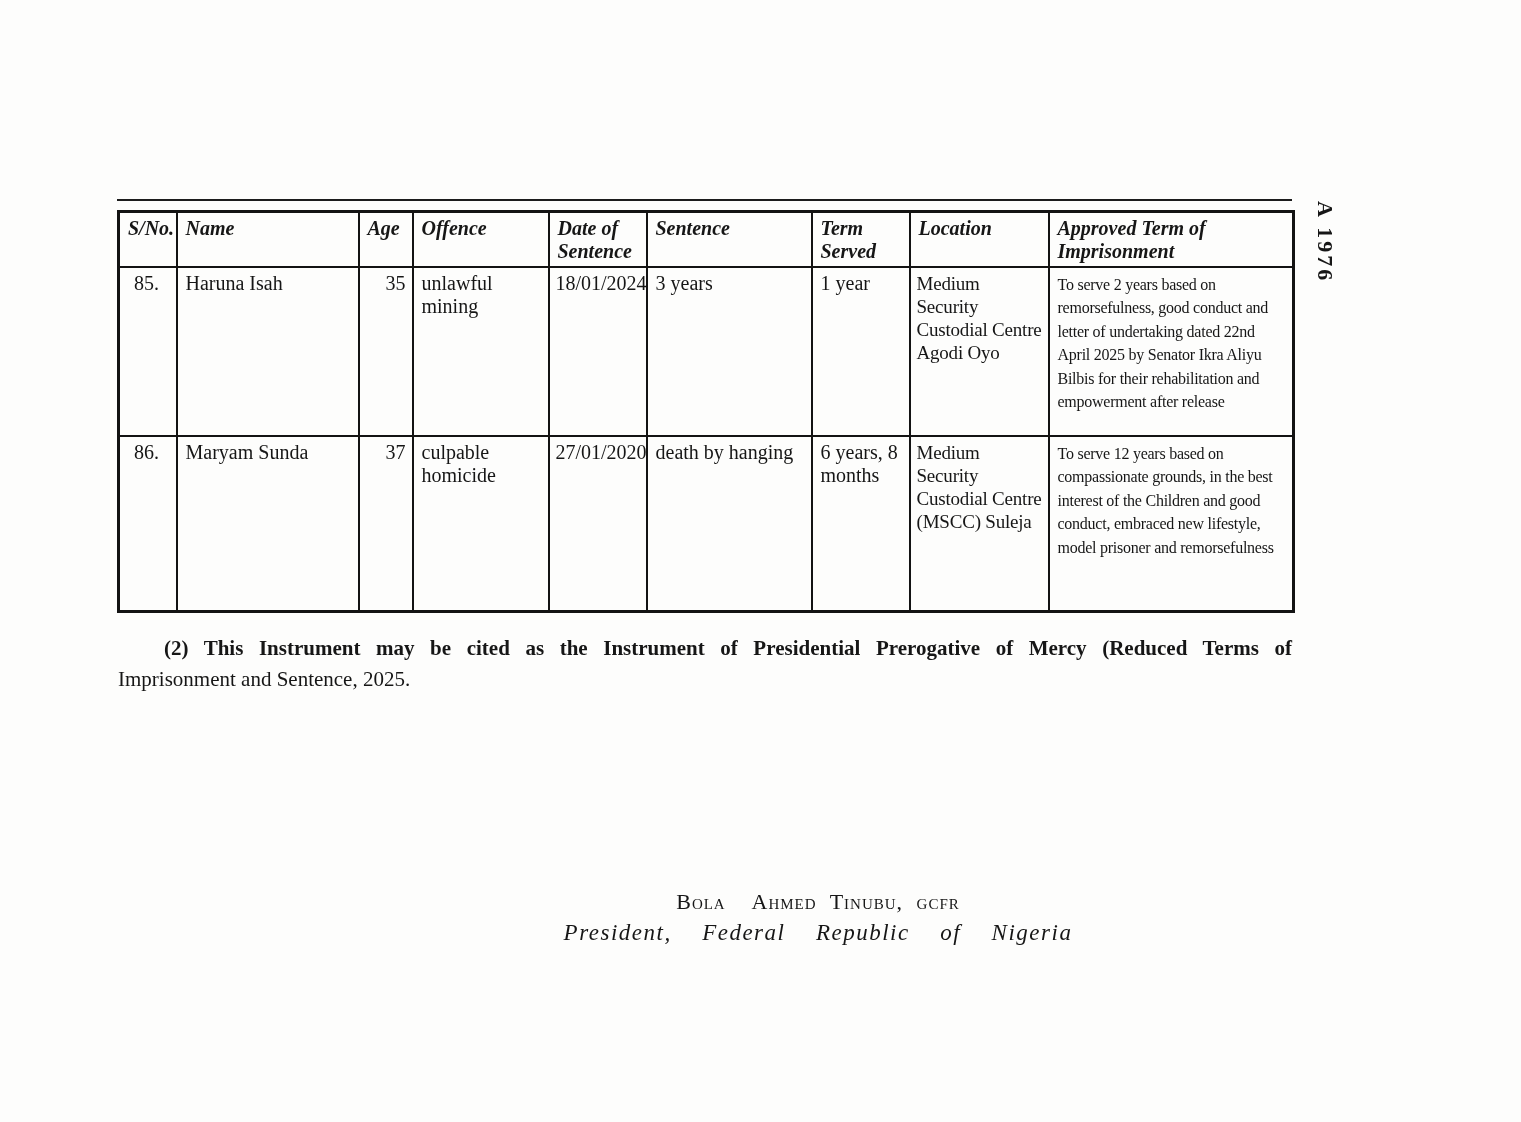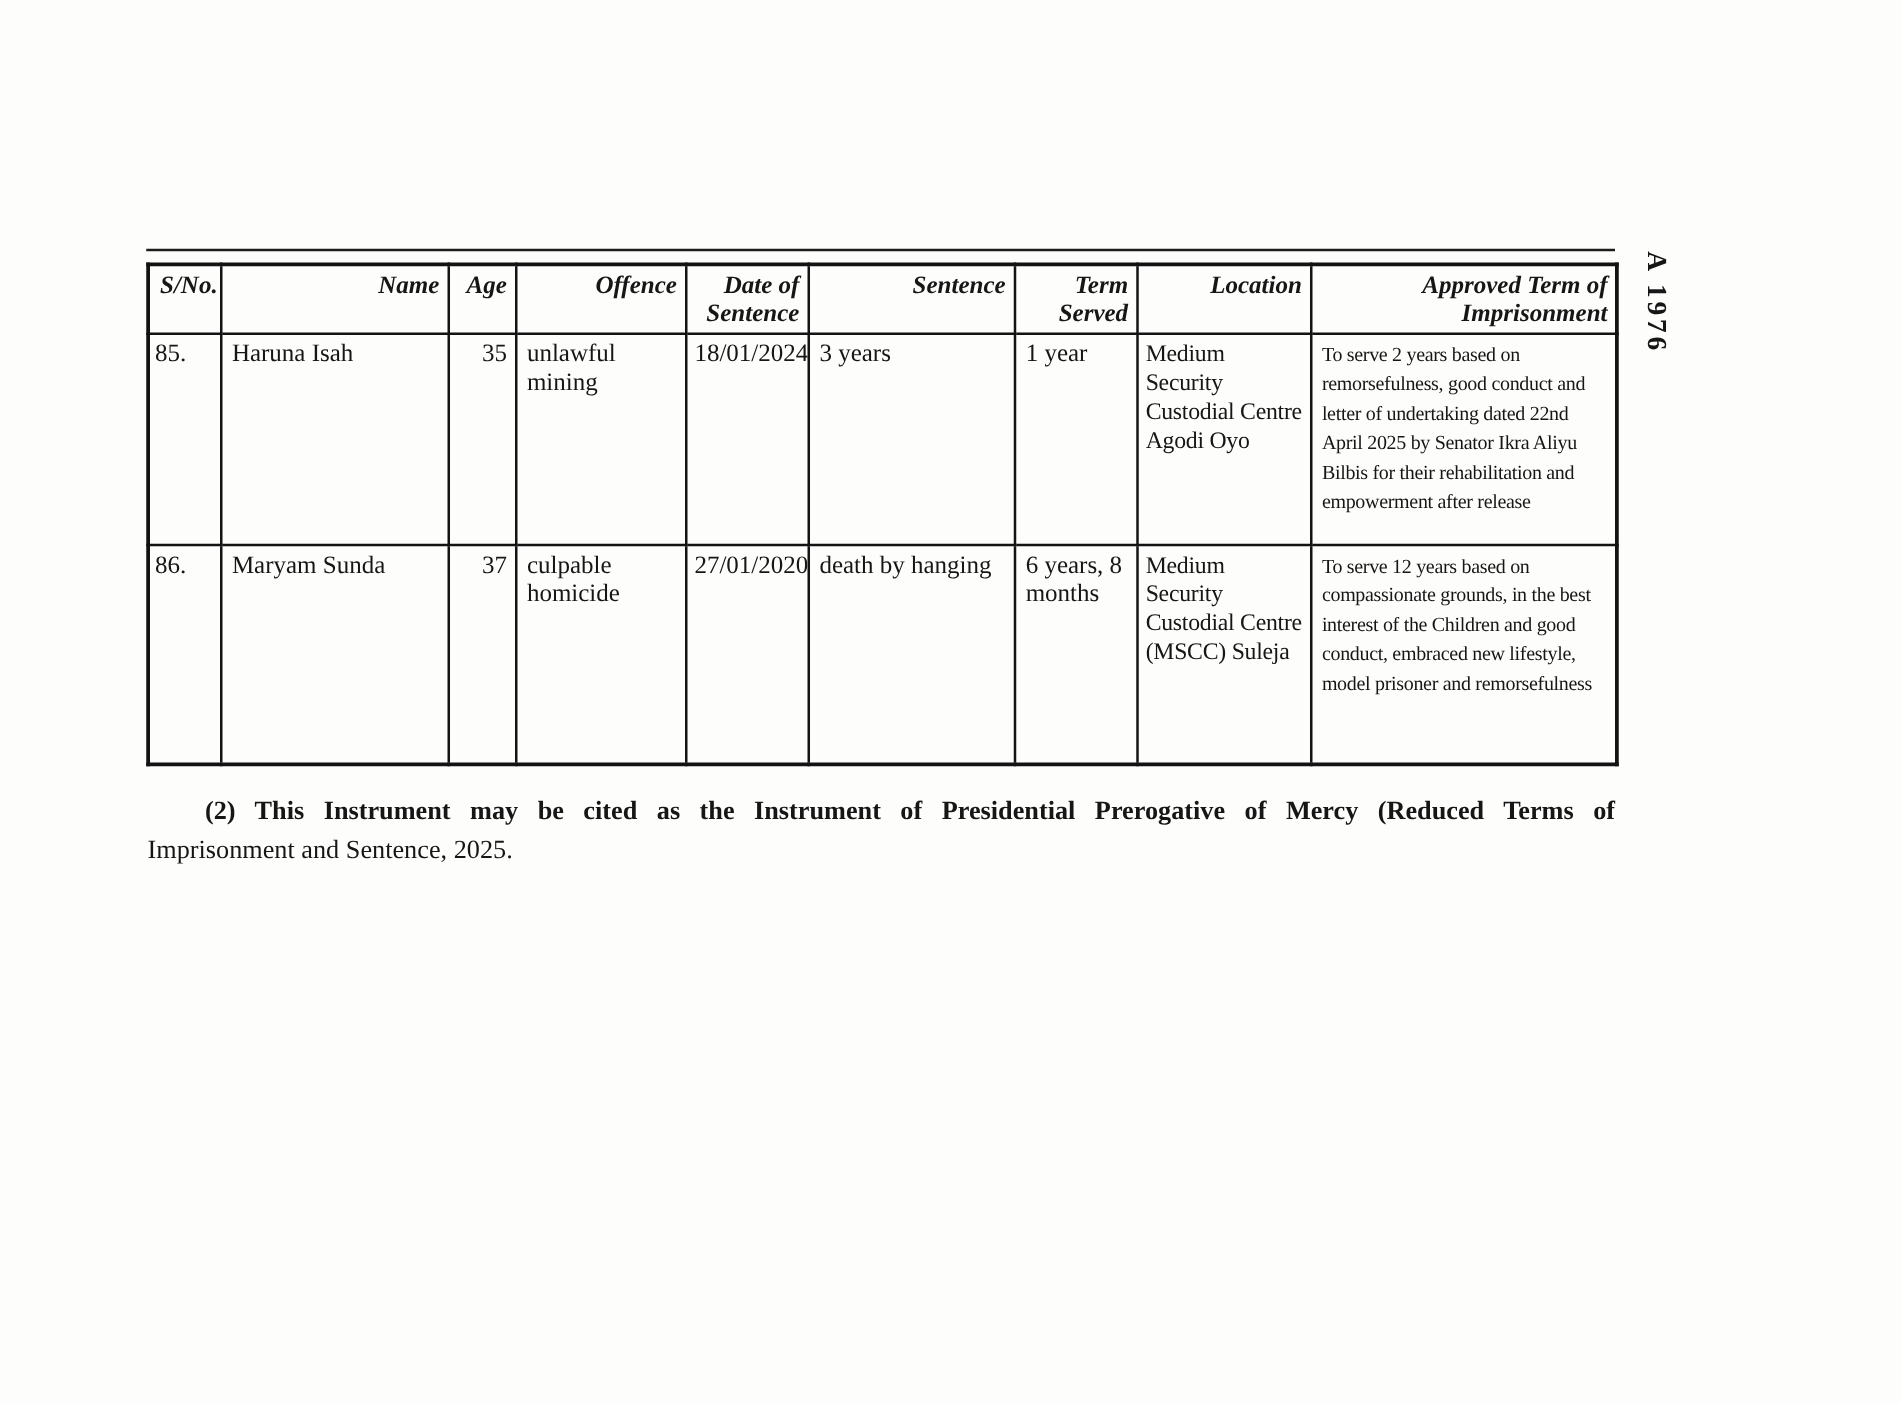--- a/index.html
+++ b/index.html
@@ -14,27 +14,27 @@
   .top-rule{position:absolute;left:117px;top:199px;width:1175px;height:2px;background:#1c1c1c;}
   table.mercy{
     position:absolute;left:117px;top:210px;width:1175px;
     border-collapse:collapse;table-layout:fixed;border:3px solid #131313;
   }
   table.mercy td{
     border:2px solid #131313;vertical-align:top;
     font-size:20px;line-height:23px;padding:4px 6px 2px 8px;overflow:hidden;
   }
   thead td{
-    font-weight:bold;font-style:italic;text-align:right;
+    font-weight:bold;font-style:italic;text-align:left;
     padding:3px 2px 2px 2px;line-height:25px;
   }
   thead tr{height:55px;}
   tbody tr:nth-child(1){height:169px;}
   tbody tr:nth-child(2){height:176px;}
-  tbody td.c0{padding-left:4px;margin-top:36px;}
+  tbody td.c0{padding-left:14px;margin-top:36px;}
   tbody td.c2{padding-left:9px;text-align:right;}
   tbody td.c4{padding-left:6px;padding-right:2px;}
   tbody td.c7{font-size:19px;letter-spacing:-0.2px;padding:4px 2px 2px 6px;}
   tbody td.c8{font-size:16px;letter-spacing:-0.25px;line-height:23.5px;padding:5px 3px 2px 8px;}
   .clause{position:absolute;left:118px;top:633px;width:1174px;font-size:21px;line-height:31px;}
   .clause-l1{text-align:justify;text-align-last:justify;padding-left:46px;font-weight:bold;}
   .made{position:absolute;left:198px;top:734px;font-size:21.5px;white-space:pre-wrap;}
   .sc{font-variant:small-caps;}
   .signature{position:absolute;left:468px;top:889px;width:700px;text-align:center;}
   .sig-name{font-size:22px;letter-spacing:1px;word-spacing:7px;white-space:pre-wrap;}
@@ -99,14 +99,18 @@
         </tr>
       </tbody>
   </table>
 
   <div class="clause">
     <div class="clause-l1">(2) This Instrument may be cited as the Instrument of Presidential Prerogative of Mercy (Reduced Terms of</div>
     <div class="clause-l2">Imprisonment and Sentence, 2025.</div>
   </div>
 
 
+  <div class="signature">
+    <div class="sig-name sc">Bola  Ahmed Tinubu, gcfr</div>
+    <div class="sig-title">President,  Federal  Republic  of  Nigeria</div>
+  </div>
 
 </div>
 
 </body></html>

